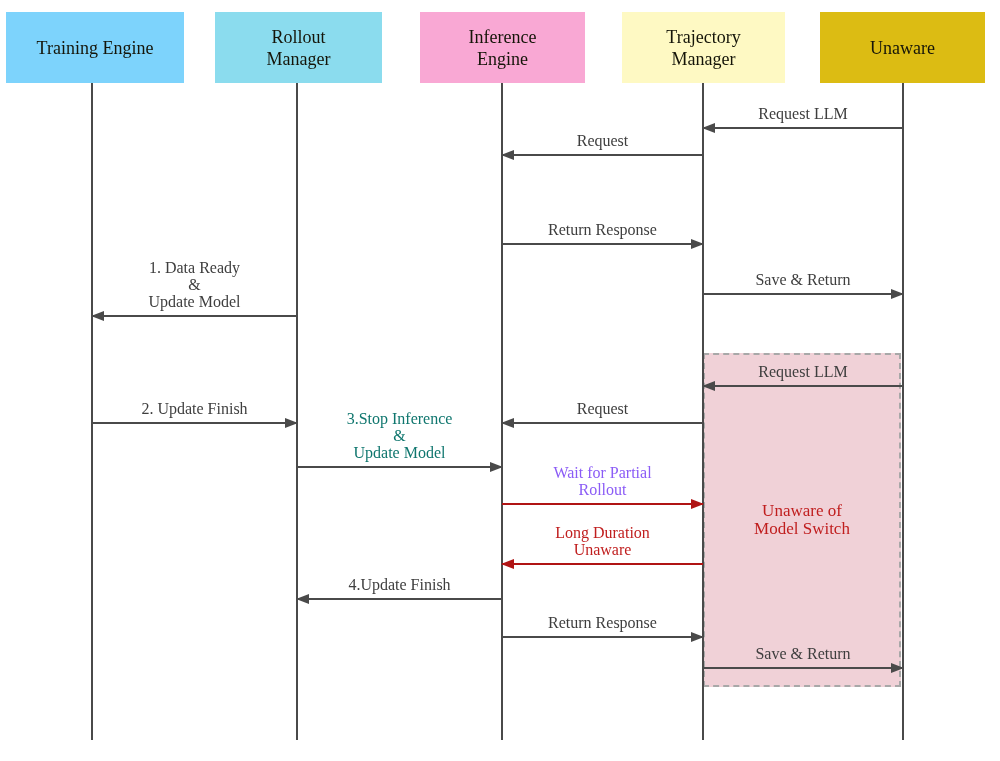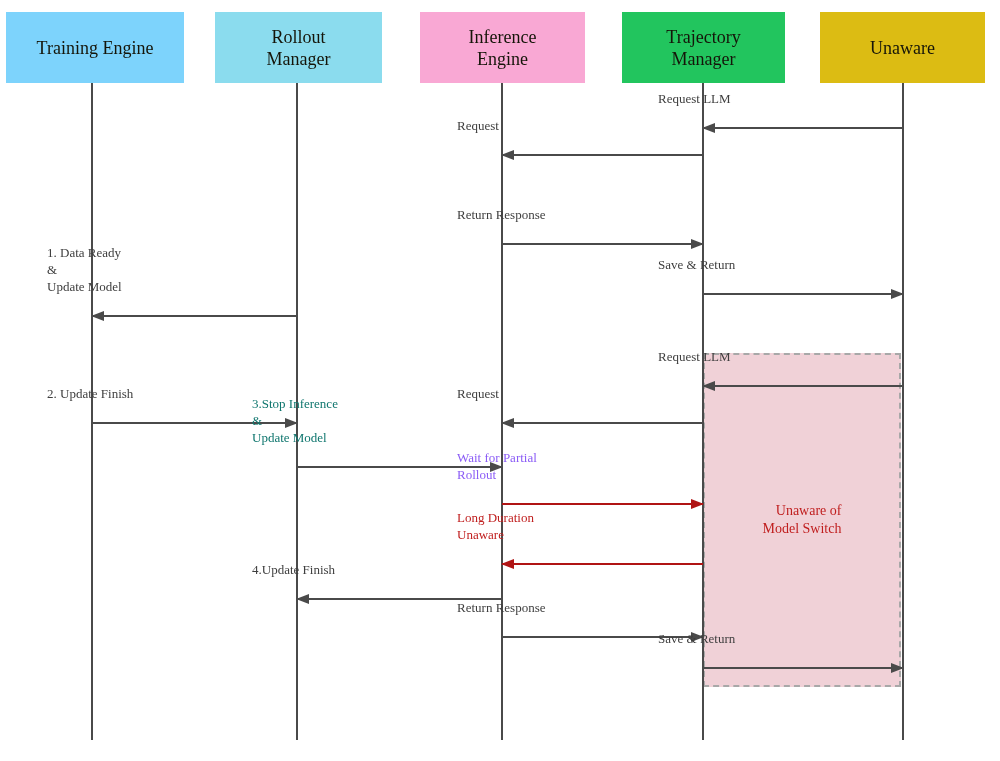--- a/index.html
+++ b/index.html
@@ -22,35 +22,35 @@
     display:flex; align-items:center; justify-content:center;
     font-weight:bold; font-size:18px; color:#222;
   }
   #loop-fold { position:absolute; right:-15px; bottom:-11px; }
 
   #highlight-box {
     position:absolute; z-index:1;
     display:flex; align-items:center; justify-content:center;
   }
   #highlight-note {
-    text-align:right; font-size:14px; line-height:18px;
+    text-align:center; font-size:17px; line-height:18px;
     white-space:pre-line;
   }
 
   .msg { position:absolute; height:0; z-index:4; }
   .msg-line { position:absolute; left:0; right:0; top:0; height:2px; background:currentColor; }
   .msg-head {
     position:absolute; top:-4px; width:0; height:0;
     border-top:5px solid transparent; border-bottom:5px solid transparent;
   }
   .msg-head.right { right:-1px; border-left:13px solid currentColor; }
   .msg-head.left  { left:-1px;  border-right:13px solid currentColor; }
   .msg-label {
-    position:absolute; left:-45px; right:-45px; bottom:20px;
-    text-align:left; font-size:13px; line-height:17px;
+    position:absolute; left:-45px; right:-45px; bottom:5px;
+    text-align:center; font-size:16px; line-height:17px;
     white-space:pre-line;
   }
 </style>
 </head>
 <body>
 
 <div id="diagram">
 
   <div id="highlight-box" style="left: 703px; top: 353px; width: 198px; height: 334px; background: rgb(240, 209, 215); border: 2px dashed rgb(168, 168, 168);">
     <div id="highlight-note" style="color: rgb(192, 30, 30);">Unaware of
@@ -142,18 +142,18 @@
         <div class="msg-line"></div>
         <div class="msg-head right"></div>
       </div>
     </div>
   <div id="actors">
       <div class="actor" style="left: 6px; width: 178px; background: #7dd3fc;">Training Engine</div>
       <div class="actor" style="left: 215px; width: 167px; background: rgb(139, 220, 238);">Rollout
 Manager</div>
       <div class="actor" style="left: 420px; width: 165px; background: #f9a8d4;">Inference
 Engine</div>
-      <div class="actor" style="left: 622px; width: 163px; background: #22c55e;">Trajectory
+      <div class="actor" style="left: 622px; width: 163px; background: #fef9c3;">Trajectory
 Manager</div>
       <div class="actor" style="left: 820px; width: 165px; background: rgb(220, 188, 19);">Unaware</div>
     </div>
 
 </div>
 
 </body></html>

